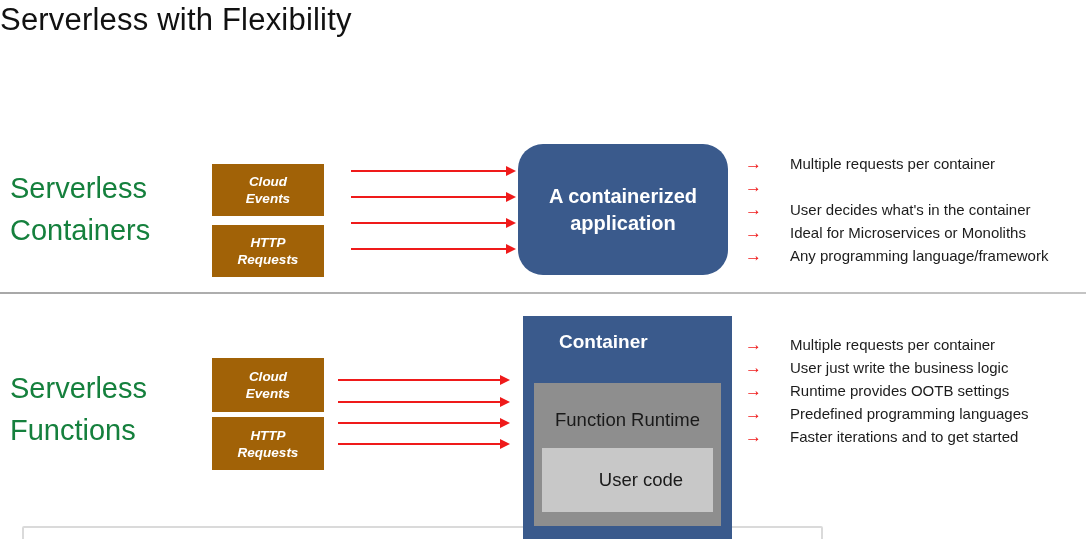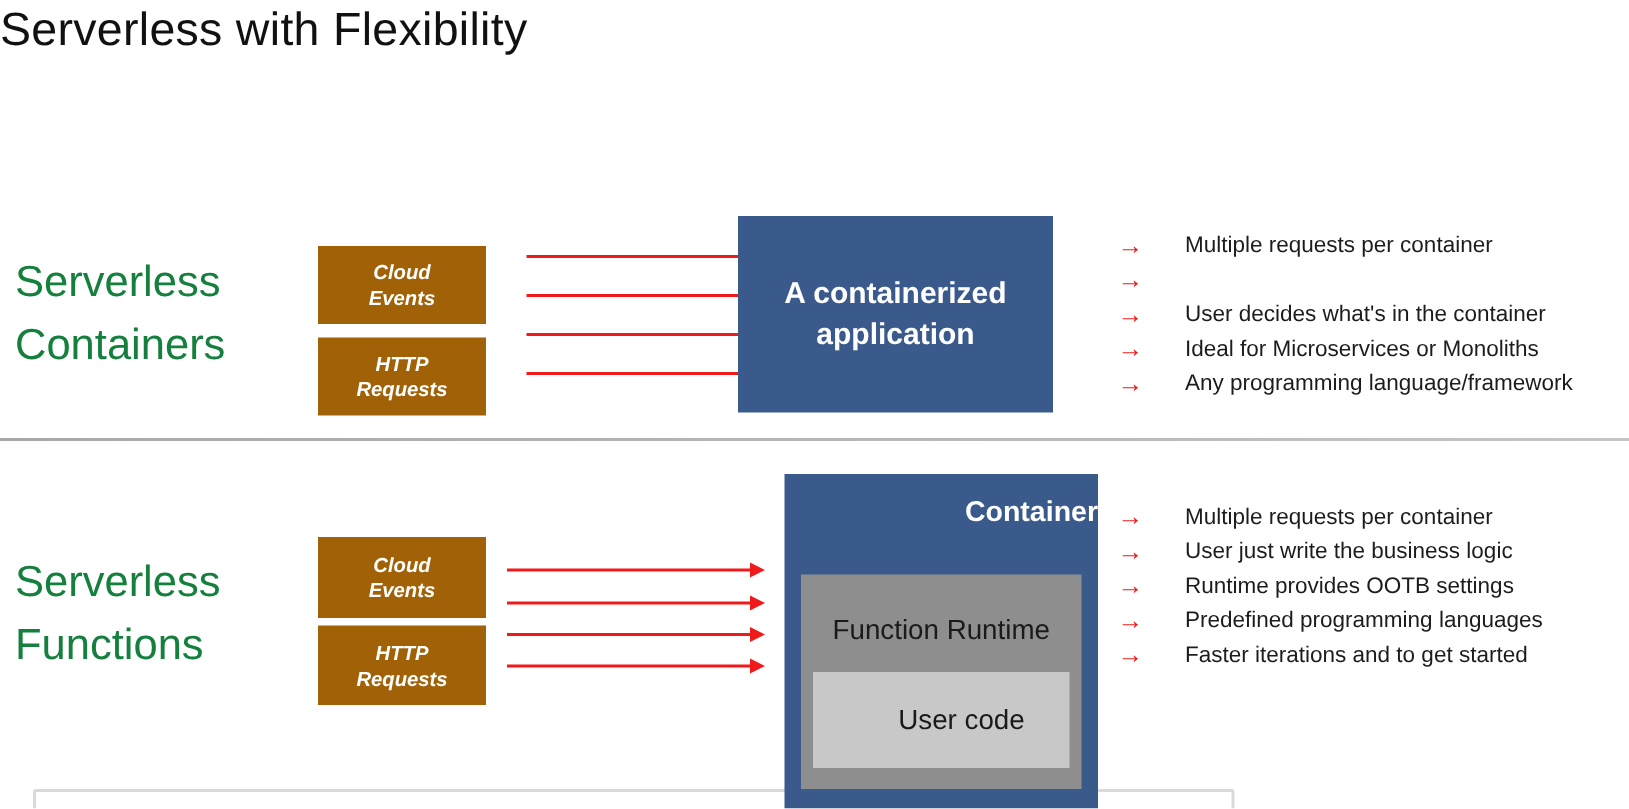--- a/index.html
+++ b/index.html
@@ -52,35 +52,36 @@
   .arrow.r1-1 { left:351px; width:156px; top:170px; }
   .arrow.r1-2 { left:351px; width:156px; top:196px; }
   .arrow.r1-3 { left:351px; width:156px; top:222px; }
   .arrow.r1-4 { left:351px; width:156px; top:248px; }
   .arrow.r2-1 { left:338px; width:163px; top:379px; }
   .arrow.r2-2 { left:338px; width:163px; top:401px; }
   .arrow.r2-3 { left:338px; width:163px; top:422px; }
   .arrow.r2-4 { left:338px; width:163px; top:443px; }
 
   .target-box {
-    position:absolute; left:492px; top:144px; width:210px; height:131px;
+    position:absolute; left:518px; top:144px; width:210px; height:131px;
     background:#3A5A8C; color:#ffffff;
     display:flex; align-items:center; justify-content:center;
     text-align:center;
     font-size:20px; font-weight:bold; line-height:27px;
     padding:0 14px;
+    border-radius:25px;
   }
 
   .container-box {
     position:absolute; left:523px; top:316px; width:209px; height:230px;
     background:#3A5A8C; z-index:2;
   }
   .container-title {
-    padding-top:15px; text-align:right;
-    color:#ffffff; font-size:19px; font-weight:bold;
+    padding-top:15px; text-align:left;
+    color:#ffffff; font-size:19px; font-weight:bold;padding-left:36px;
   }
   .runtime-box {
     position:absolute; left:11px; top:67px; width:187px; height:143px;
     background:#8E8E8E;
   }
   .runtime-label {
     padding-top:26px; text-align:center;
     color:#1a1a1a; font-size:18.5px;
   }
   .usercode-box {

